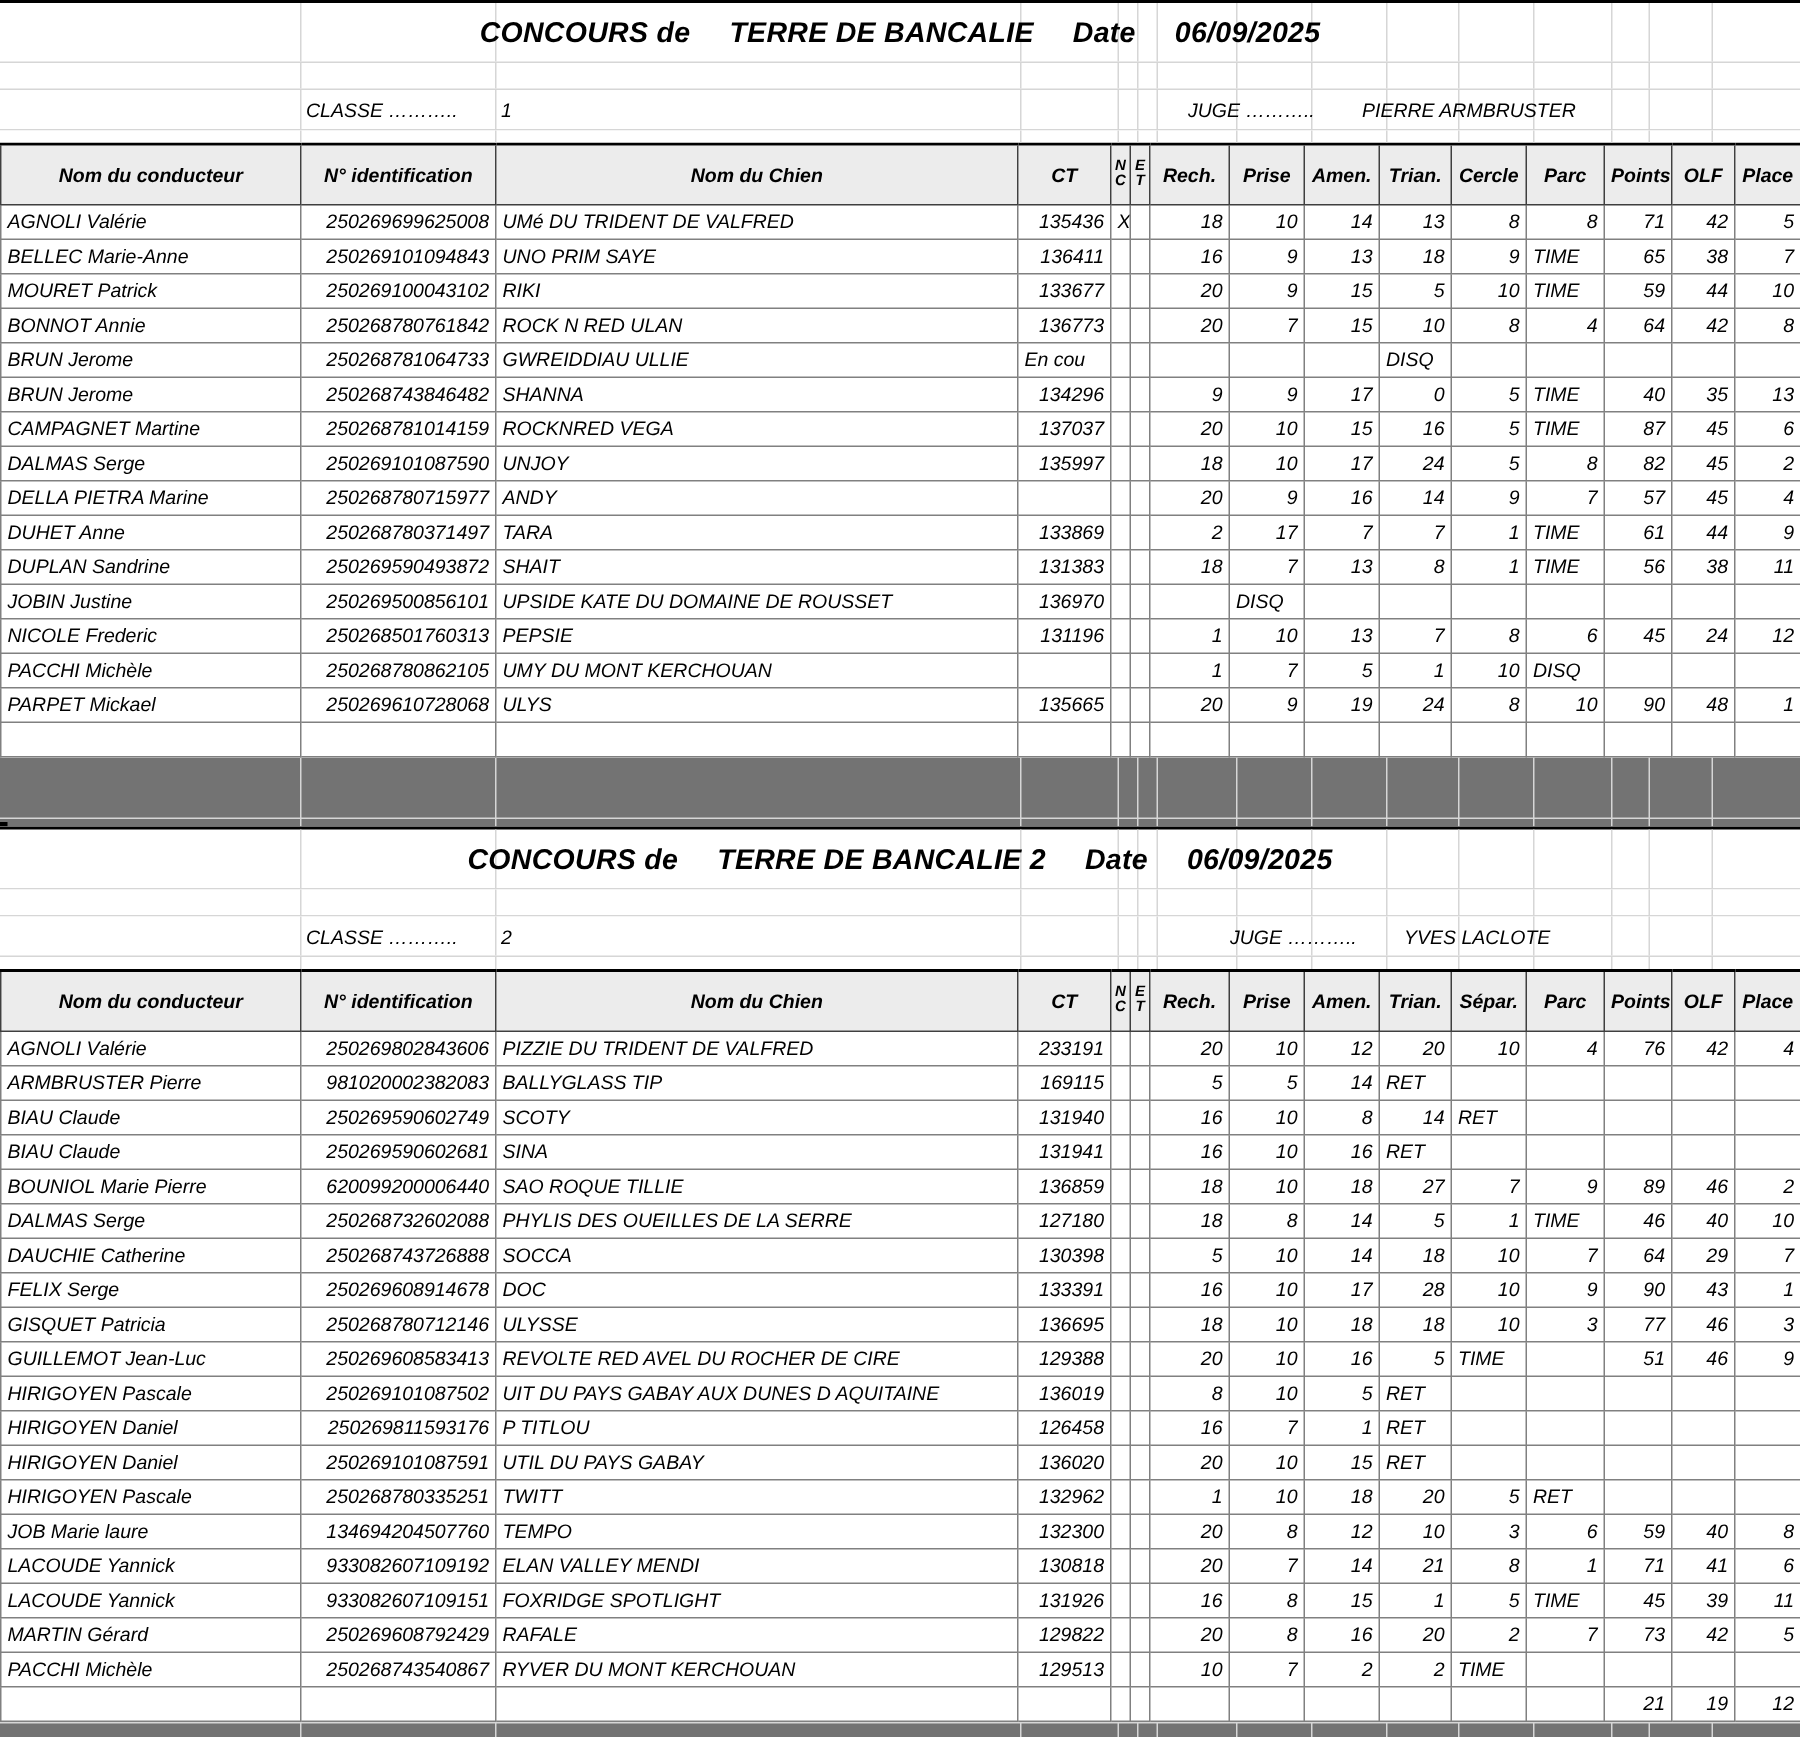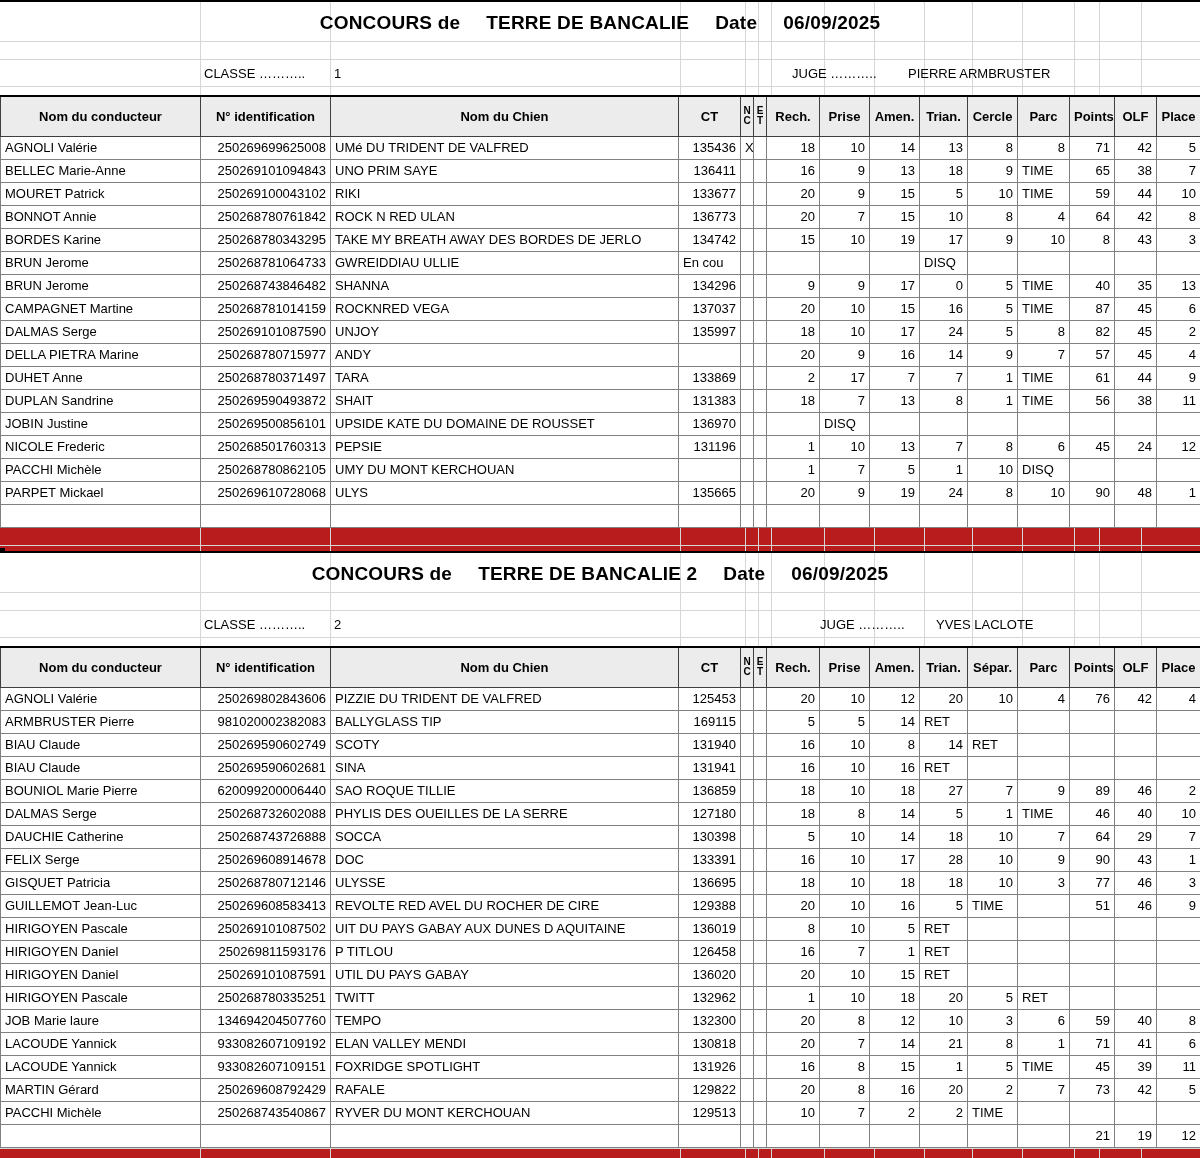--- a/index.html
+++ b/index.html
@@ -5,21 +5,21 @@
   * { box-sizing: border-box; }
   html, body { margin:0; padding:0; }
   body {
     width:1200px; height:1158px;
     background:#ffffff;
     font-family:"Liberation Sans", sans-serif;
     font-size:13px;
     color:#000000;
     overflow:hidden;
   }
-  .sheet { position:relative; width:1200px; height:1158px; background:#b91c1c; }
+  .sheet { position:relative; width:1200px; height:1158px; background:#737373;font-style:italic; }
 
   
   .bgrid { position:absolute; left:0; top:0; width:1200px; height:1158px; }
   .bgrid .v { position:absolute; top:0; bottom:0; width:1px; background:#d6d6d6; }
   .bgrid .h { position:absolute; left:0; right:0; height:1px; background:#d6d6d6; }
 
   .block { position:absolute; left:0; width:1200px; background:#ffffff; }
 
   
   .titleband {
@@ -312,37 +312,20 @@
             <td class="r">7</td>
             <td class="r">15</td>
             <td class="r">10</td>
             <td class="r">8</td>
             <td class="r">4</td>
             <td class="pts">64</td>
             <td class="r">42</td>
             <td class="r">8</td>
           </tr>
           <tr>
-            <td class="l">BORDES Karine</td>
-            <td class="r">250268780343295</td>
-            <td class="l">TAKE MY BREATH AWAY DES BORDES DE JERLO</td>
-            <td class="r">134742</td>
-            <td class="l"></td>
-            <td class="l"></td>
-            <td class="r">15</td>
-            <td class="r">10</td>
-            <td class="r">19</td>
-            <td class="r">17</td>
-            <td class="r">9</td>
-            <td class="r">10</td>
-            <td class="pts">8</td>
-            <td class="r">43</td>
-            <td class="r">3</td>
-          </tr>
-          <tr>
             <td class="l">BRUN Jerome</td>
             <td class="r">250268781064733</td>
             <td class="l">GWREIDDIAU ULLIE</td>
             <td class="l">En cou</td>
             <td class="l"></td>
             <td class="l"></td>
             <td class="r"></td>
             <td class="r"></td>
             <td class="r"></td>
             <td class="l">DISQ</td>
@@ -657,21 +640,21 @@
           <th class="outer-top">Points</th>
           <th class="outer-top">OLF</th>
           <th class="outer-top">Place</th>
         </tr>
       </thead>
       <tbody id="tbody-2">
           <tr>
             <td class="l">AGNOLI Valérie</td>
             <td class="r">250269802843606</td>
             <td class="l">PIZZIE DU TRIDENT DE VALFRED</td>
-            <td class="r">125453</td>
+            <td class="r">233191</td>
             <td class="l"></td>
             <td class="l"></td>
             <td class="r">20</td>
             <td class="r">10</td>
             <td class="r">12</td>
             <td class="r">20</td>
             <td class="r">10</td>
             <td class="r">4</td>
             <td class="pts">76</td>
             <td class="r">42</td>

